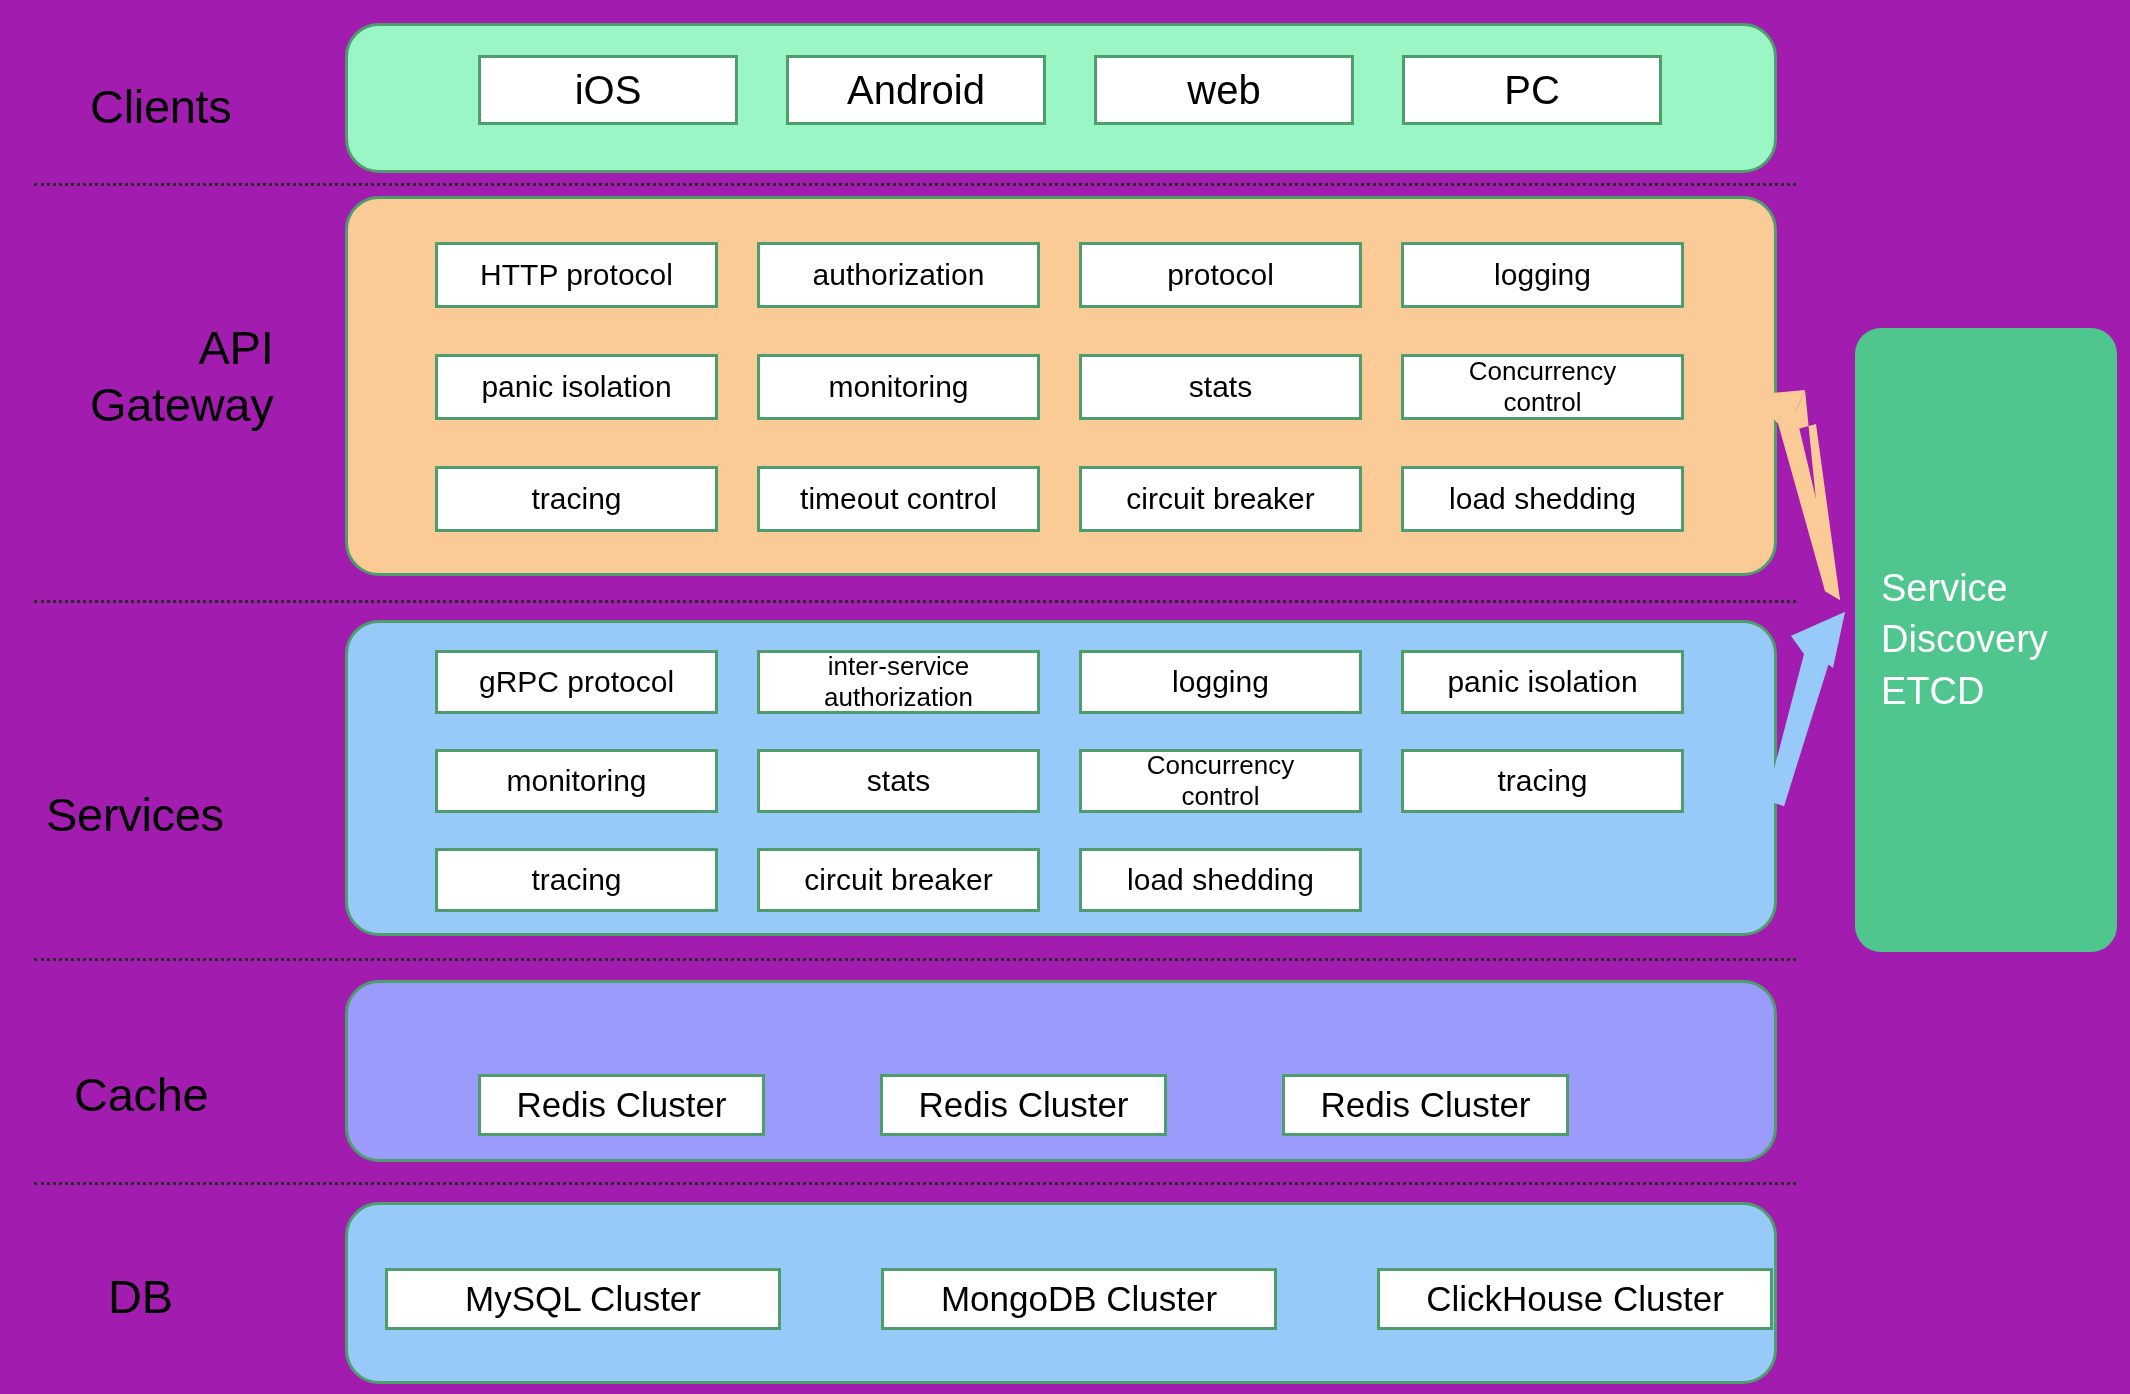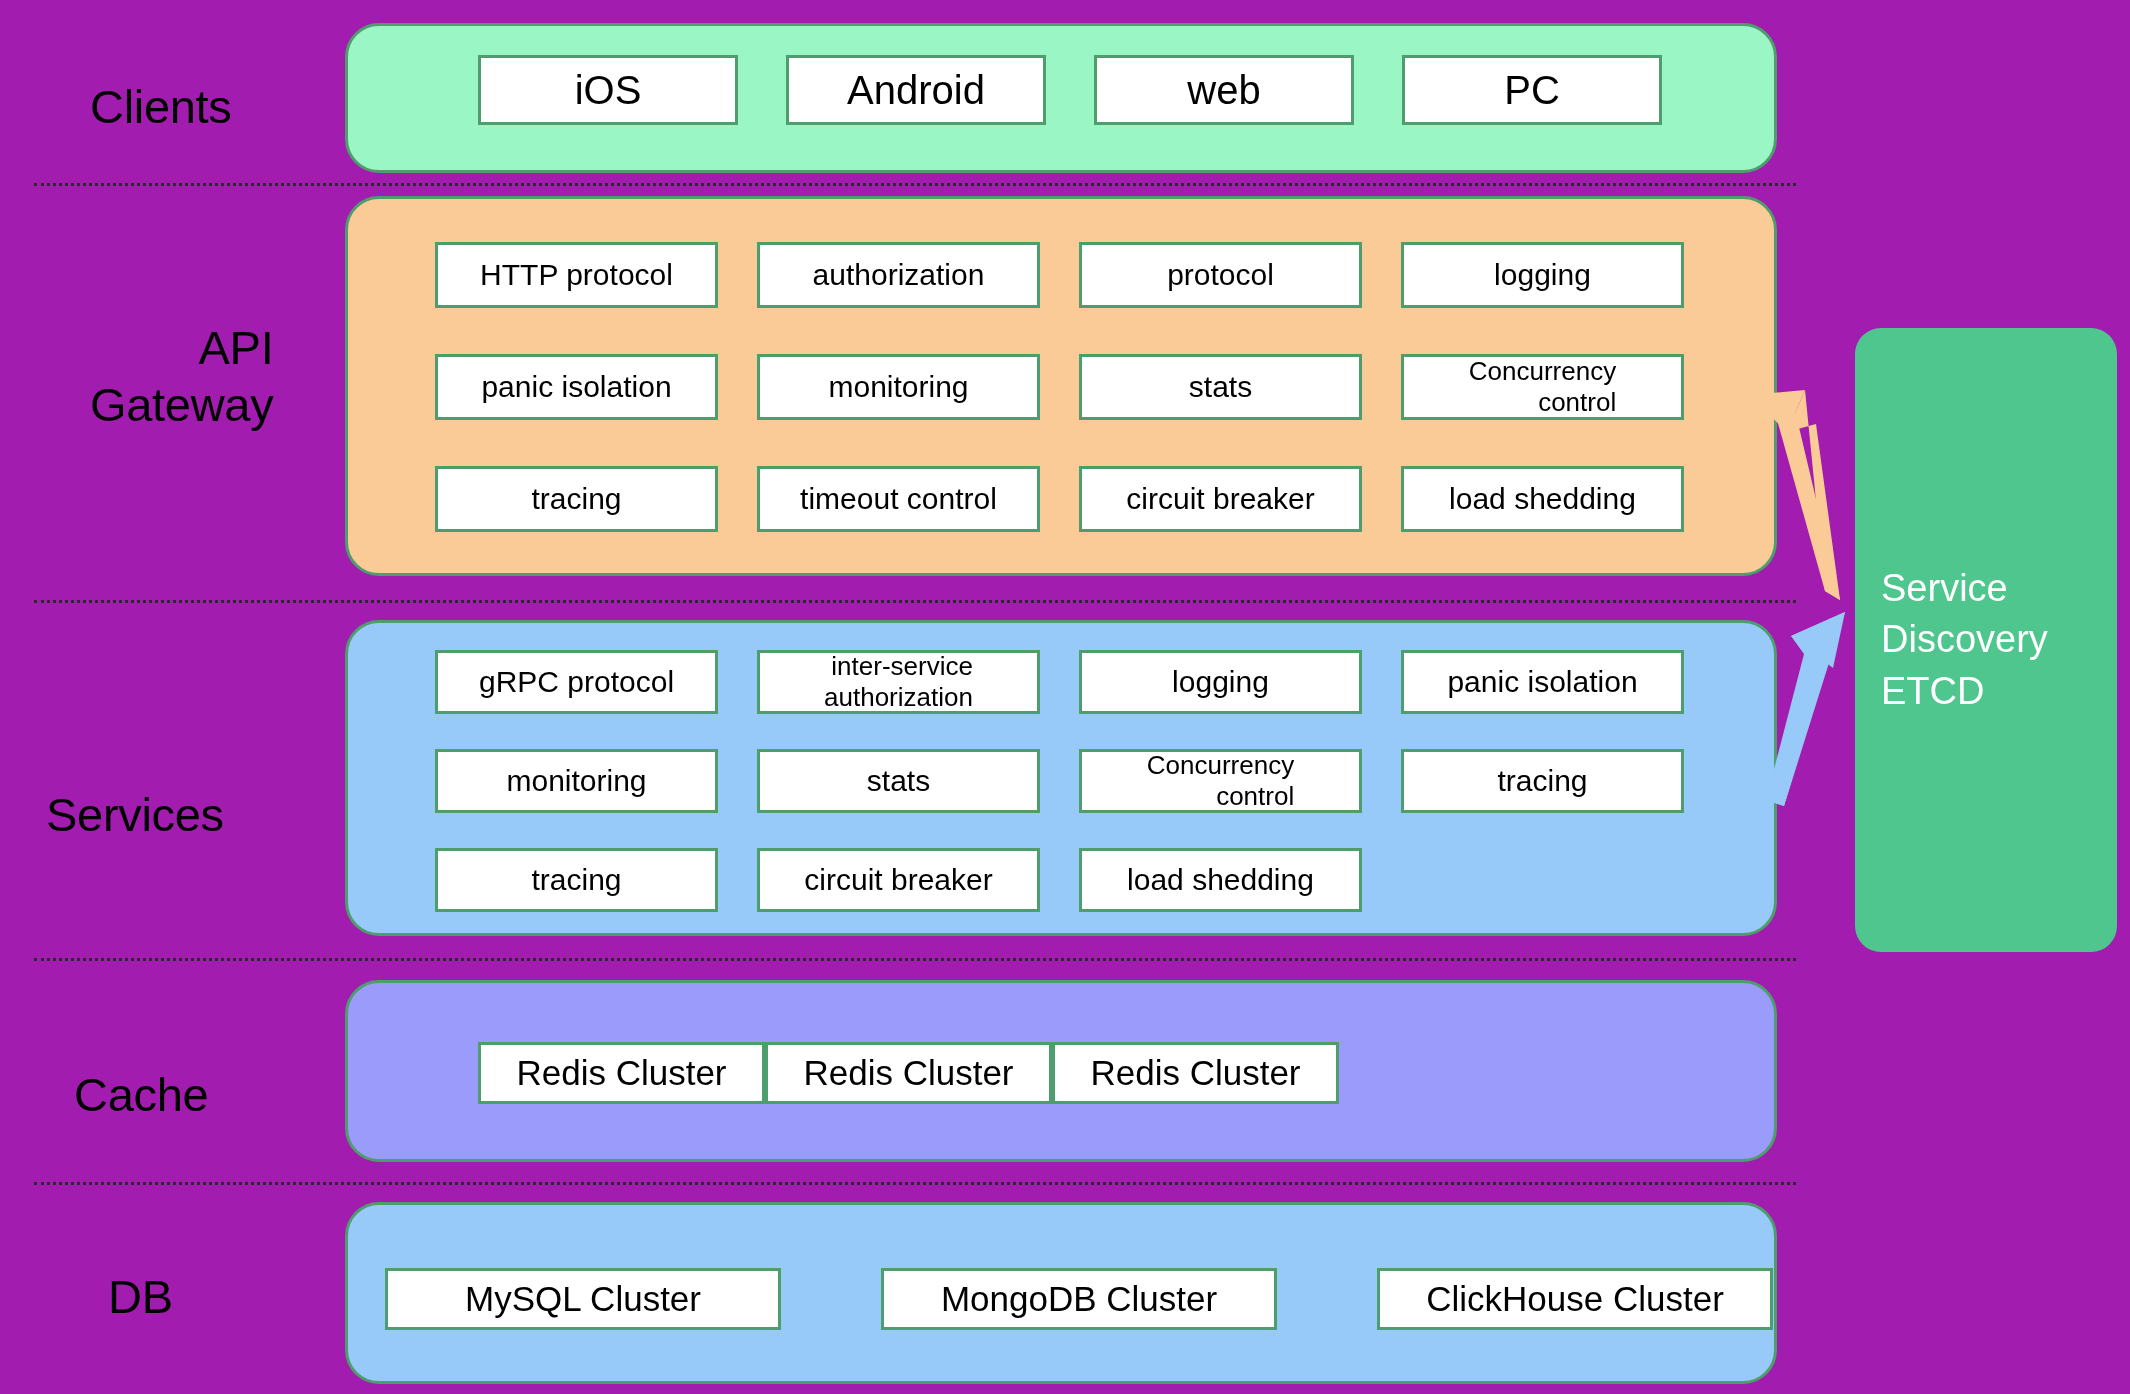--- a/index.html
+++ b/index.html
@@ -52,21 +52,21 @@
     position: absolute;
     display: grid;
   }
 
   .cell {
     background: #ffffff;
     border: 3px solid #4e9e6d;
     display: flex;
     align-items: center;
     justify-content: center;
-    text-align: right;
+    text-align: center;
     color: #000000;
     font-size: 30px;
     line-height: 1.2;
     padding: 2px 6px;
     white-space: pre-line;
   }
   .cell.small { font-size: 26px; }
   .cell.big   { font-size: 40px; }
   .cell.mid   { font-size: 35px; }
 
@@ -167,22 +167,22 @@
     <div class="cell">circuit breaker</div>
     <div class="cell">load shedding</div>
   </div>
 
   <div class="divider" style="left:34px; top:958px; width:1762px;"></div>
 
   <div class="layer-label" style="left:74px; top:1052px;margin-top:14px;">Cache</div>
 
   <div class="band band-cache" style="left:345px; top:980px; width:1432px; height:182px;"></div>
 
-  <div class="cell-grid" style="left:478px; top:1042px; width:1091px; height:62px;
-       grid-template-columns:repeat(3, 287px); ">
+  <div class="cell-grid" style="left:478px; top:1074px; width:1091px; height:62px;
+       grid-template-columns:repeat(3, 287px); column-gap:115px;">
     <div class="cell mid">Redis Cluster</div>
     <div class="cell mid">Redis Cluster</div>
     <div class="cell mid">Redis Cluster</div>
   </div>
 
   <div class="divider" style="left:34px; top:1182px; width:1762px;"></div>
 
   <div class="layer-label" style="left:108px; top:1268px;">DB</div>
 
   <div class="band band-db" style="left:345px; top:1202px; width:1432px; height:182px;"></div>

